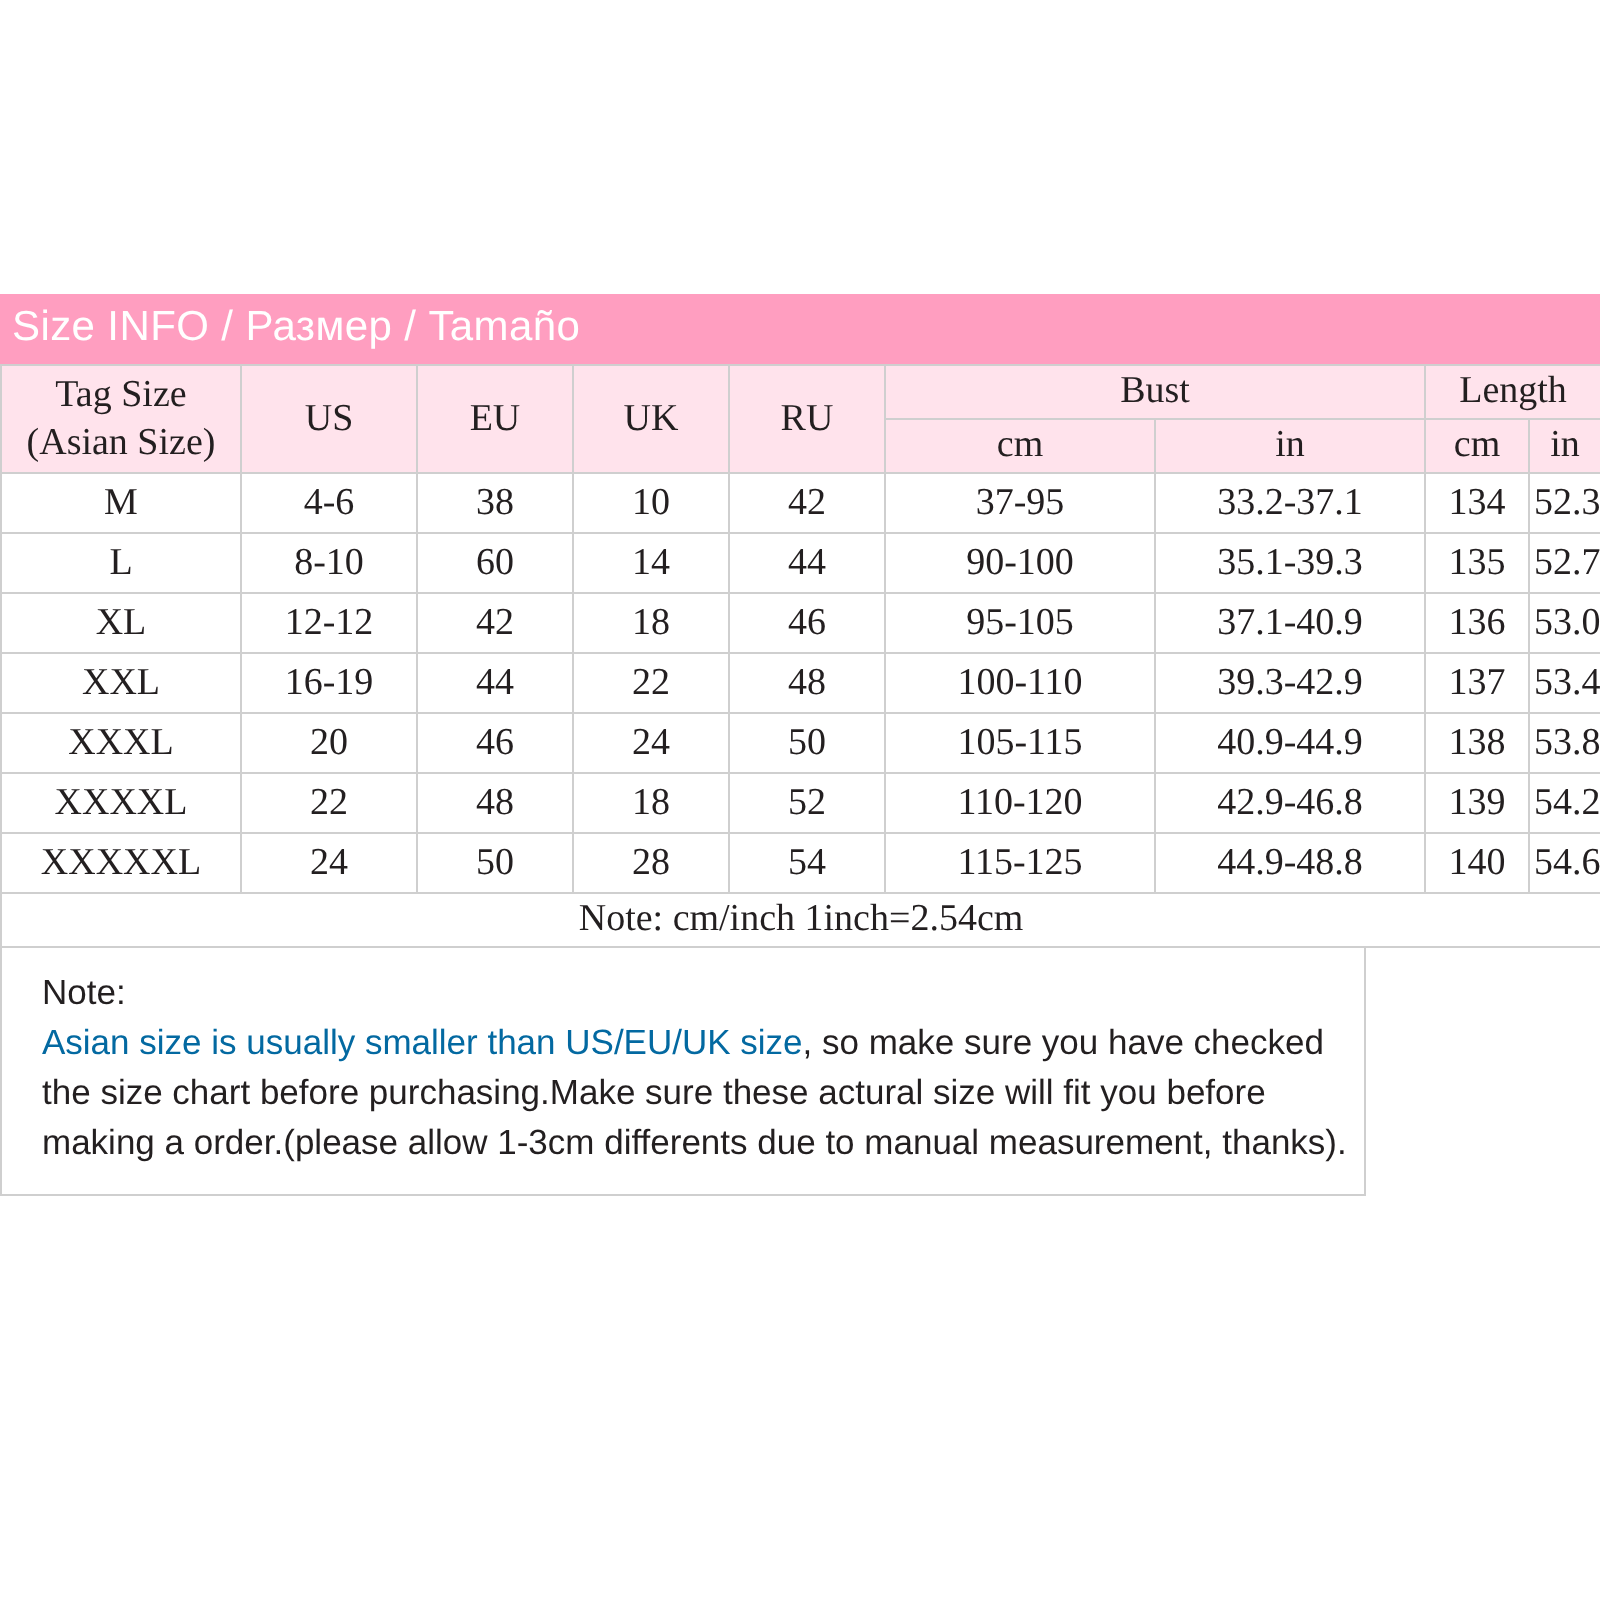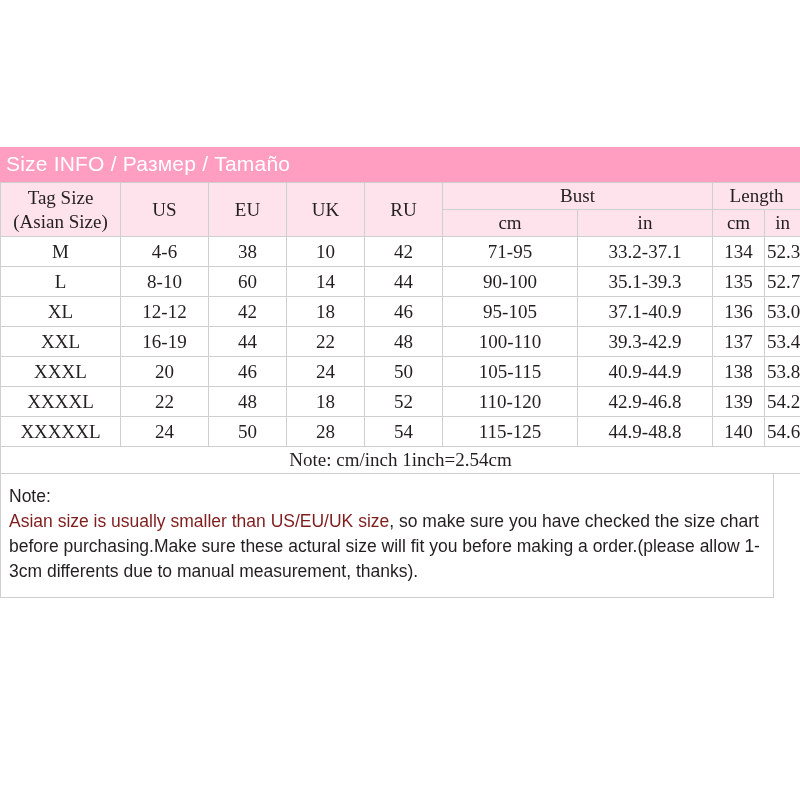--- a/index.html
+++ b/index.html
@@ -75,30 +75,30 @@
   .unit-row td {
     text-align: left;
     font-family: "Liberation Sans", sans-serif;
     font-size: 19px;
     padding: 3px 6px 5px 6px;
     background: #ffffff;
   }
   .note-box {
     border: 1px solid #cfcfcf;
     border-top: none;
-    width: 774px;
+    width: 683px;
     box-sizing: border-box;
-    padding: 10px 8px 14px 8px;
+    padding: 10px 8px 14px 20px;
     font-family: "Liberation Sans", sans-serif;
     font-size: 17.5px;
     line-height: 1.42;
     color: #231f20;
     background: #ffffff;
   }
-  .note-red { color: #7f1d1d; }
+  .note-red { color: #0369a1; }
 </style>
 </head>
 <body>
 
 <div class="sheet">
 
   <div class="title-bar">Size INFO / Размер / Tamaño</div>
 
   <table class="size-table">
     <colgroup>
@@ -128,21 +128,21 @@
         <td class="hdr-sub">cm</td>
         <td class="hdr-sub">in</td>
       </tr>
 
       <tr class="row-h">
         <td>M</td>
         <td>4-6</td>
         <td>38</td>
         <td>10</td>
         <td>42</td>
-        <td>71-95</td>
+        <td>37-95</td>
         <td>33.2-37.1</td>
         <td>134</td>
         <td>52.3</td>
       </tr>
       <tr class="row-h">
         <td>L</td>
         <td>8-10</td>
         <td>60</td>
         <td>14</td>
         <td>44</td>

